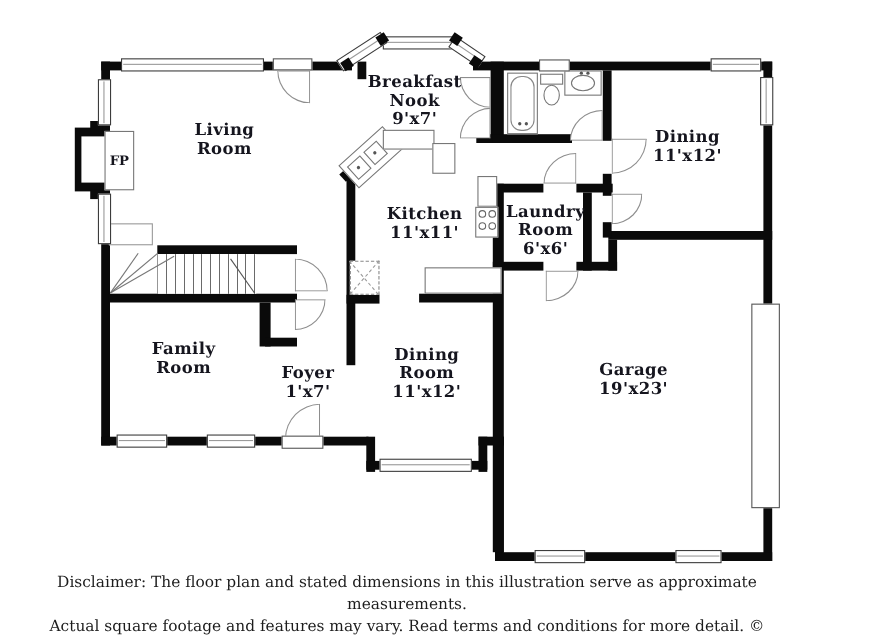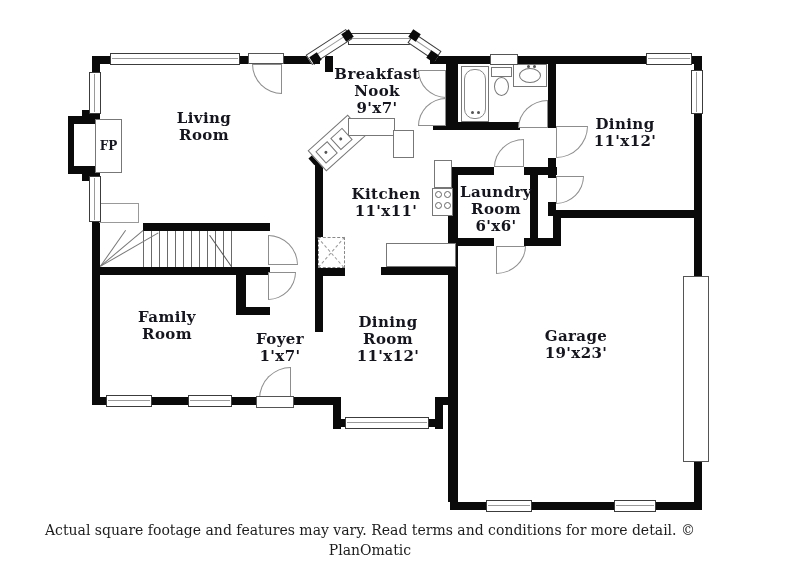--- a/index.html
+++ b/index.html
@@ -198,16 +198,17 @@
     <div>Dining</div>
       <div>Room</div>
       <div>11'x12'</div>
   </div>
   <div class="lbl" style="left:576px;top:328px;">
     <div>Garage</div>
       <div>19'x23'</div>
   </div>
 
   <div class="disc">
+    <div>Disclaimer: The floor plan and stated dimensions in this illustration serve as approximate measurements.</div>
     <div>Actual square footage and features may vary. Read terms and conditions for more detail. © PlanOmatic</div>
   </div>
 
 </div>
 
 </body></html>

